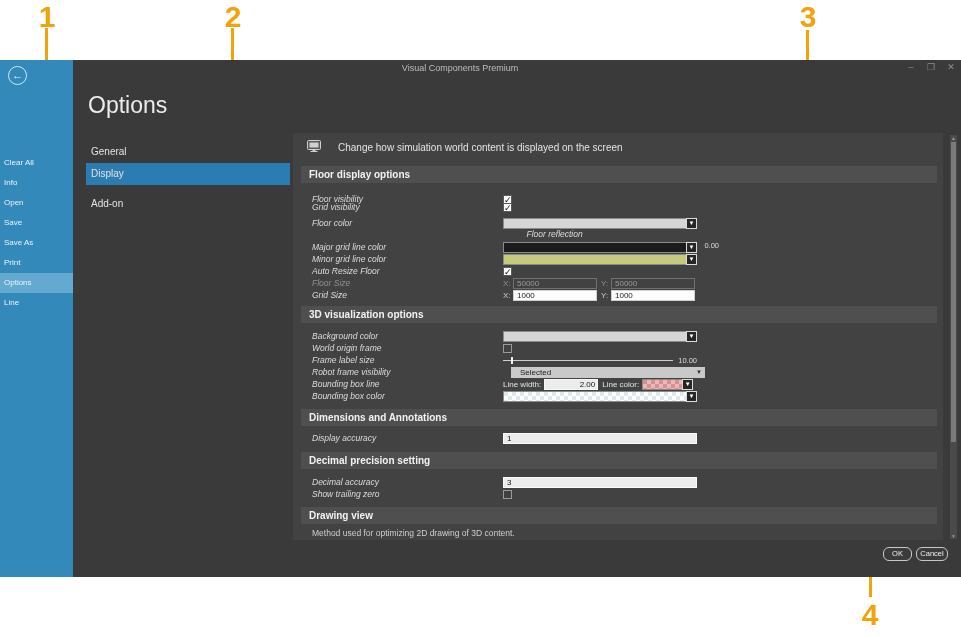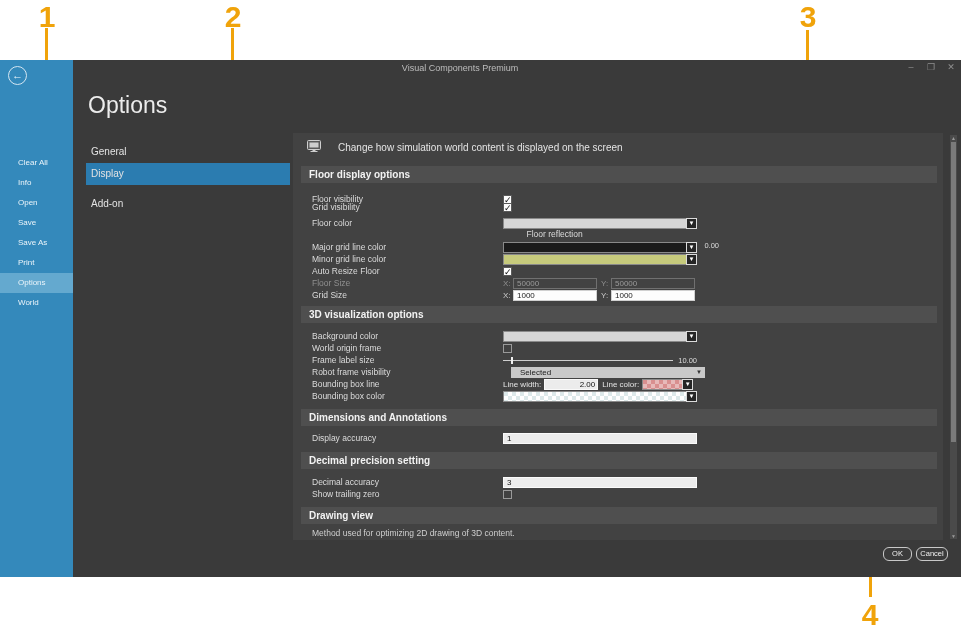--- a/index.html
+++ b/index.html
@@ -13,36 +13,36 @@
   
   .window { position:absolute; left:0; top:60px; width:961px; height:517px; background:#3a3a3a; }
   .titlebar-text { position:absolute; left:0; top:3px; width:920px; text-align:center; font-size:9px; color:#bdbdbd; }
   .win-controls { position:absolute; right:4px; top:2px; display:flex; gap:8px; }
   .win-controls span { font-size:9px; color:#8f8f8f; width:12px; text-align:center; cursor:default; }
 
   
   .sidebar { position:absolute; left:0; top:0; width:73px; height:517px; background:#3489BB; }
   .back-btn { position:absolute; left:8px; top:6px; width:19px; height:19px; border:1px solid #d4e6f2; border-radius:50%; color:#eef6fb; font-size:11px; line-height:17px; text-align:center; }
   .side-items { position:absolute; left:0; top:28px; width:73px; }
-  .side-item { height:20px; line-height:20px; padding-left:18px; font-size:8px; color:#eaf4fa; }
+  .side-item { height:20px; line-height:20px; padding-left:4px; font-size:8px; color:#eaf4fa; }
   .side-item.active { background:#64A9CF; }
 
   
   .options-panel { position:absolute; left:73px; top:0; width:220px; height:517px; background:#3a3a3a; }
   .panel-title { position:absolute; left:15px; top:32px; font-size:23px; font-weight:400; color:#ececec; }
   .tab { position:absolute; left:13px; width:204px; height:22px; line-height:22px; padding-left:5px; font-size:10px; color:#e3e3e3; }
   .tab.active { background:#2B7CB0; }
 
   
   .settings { position:absolute; left:293px; top:73px; width:650px; height:407px; background:#424242; overflow:hidden; }
   .hdr-row { position:absolute; left:14px; top:5px; display:flex; align-items:center; gap:17px; }
   .hdr-row .txt { font-size:10px; color:#e4e4e4; }
   .sec-bar { position:absolute; left:8px; width:636px; height:17px; line-height:17px; background:#4F4F4F; color:#f2f2f2; font-size:10px; font-weight:bold; padding-left:8px; }
   .row { position:absolute; left:19px; width:620px; height:12px; display:flex; align-items:center; }
-  .row .lbl { width:191px; font-size:8.5px; color:#dcdcdc; }
+  .row .lbl { width:191px; font-size:8.5px; color:#dcdcdc;font-style:italic; }
   .row .lbl.dis { color:#8f8f8f; }
 
   .cb { width:9px; height:9px; border:1px solid #5a5a5a; background:#fdfdfd; font-size:9px; line-height:8px; text-align:center; color:#111; }
   .cb.off { background:#414141; border:1px solid #9a9a9a; }
 
   .color-dd { width:194px; height:11px; display:flex; }
   .color-dd .swatch { flex:1; border:1px solid #8a8a8a; border-right:none; }
   .dd-arrow { width:11px; height:11px; background:#262626; border:1px solid #dcdcdc; color:#fff; font-size:6px; line-height:9px; text-align:center; }
 
   .slider { width:194px; height:12px; position:relative; }
@@ -101,21 +101,21 @@
     <div class="sidebar">
       <div class="back-btn">←</div>
       <div class="side-items">
         <div class="side-item" style="margin-top:65px;">Clear All</div>
         <div class="side-item">Info</div>
         <div class="side-item">Open</div>
         <div class="side-item">Save</div>
         <div class="side-item">Save As</div>
         <div class="side-item">Print</div>
         <div class="side-item active">Options</div>
-        <div class="side-item">World</div>
+        <div class="side-item">Line</div>
       </div>
     </div>
 
     <div class="options-panel">
       <div class="panel-title">Options</div>
       <div class="tab" style="top:81px;">General</div>
       <div class="tab active" style="top:103px;">Display</div>
       <div class="tab" style="top:133px;">Add-on</div>
     </div>
 

